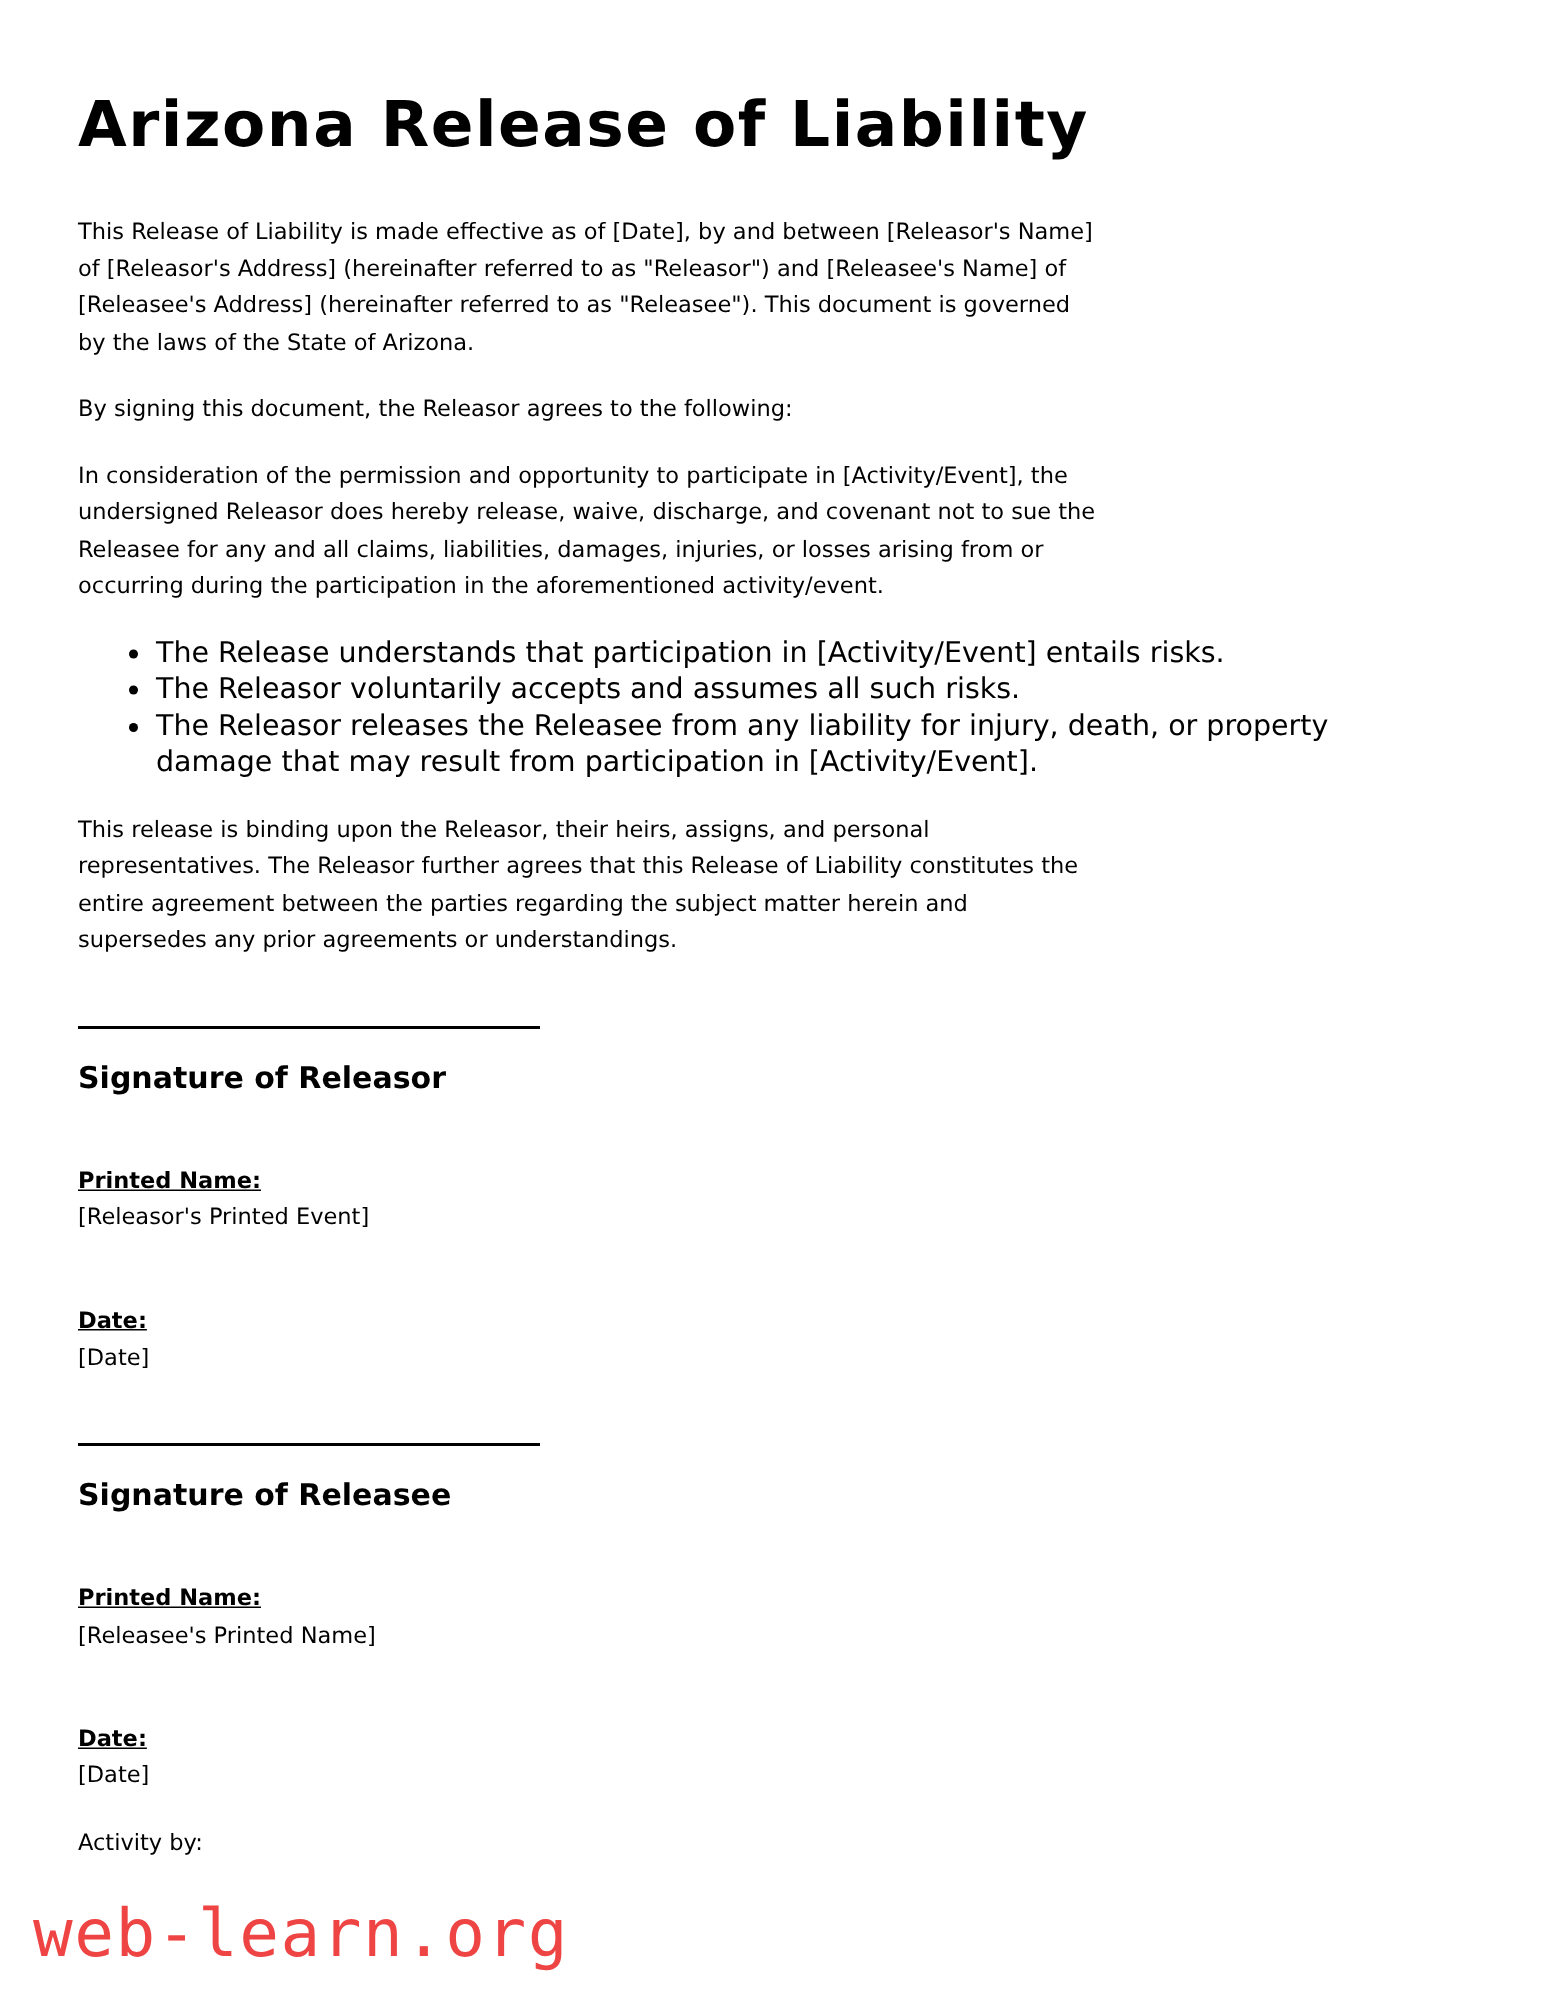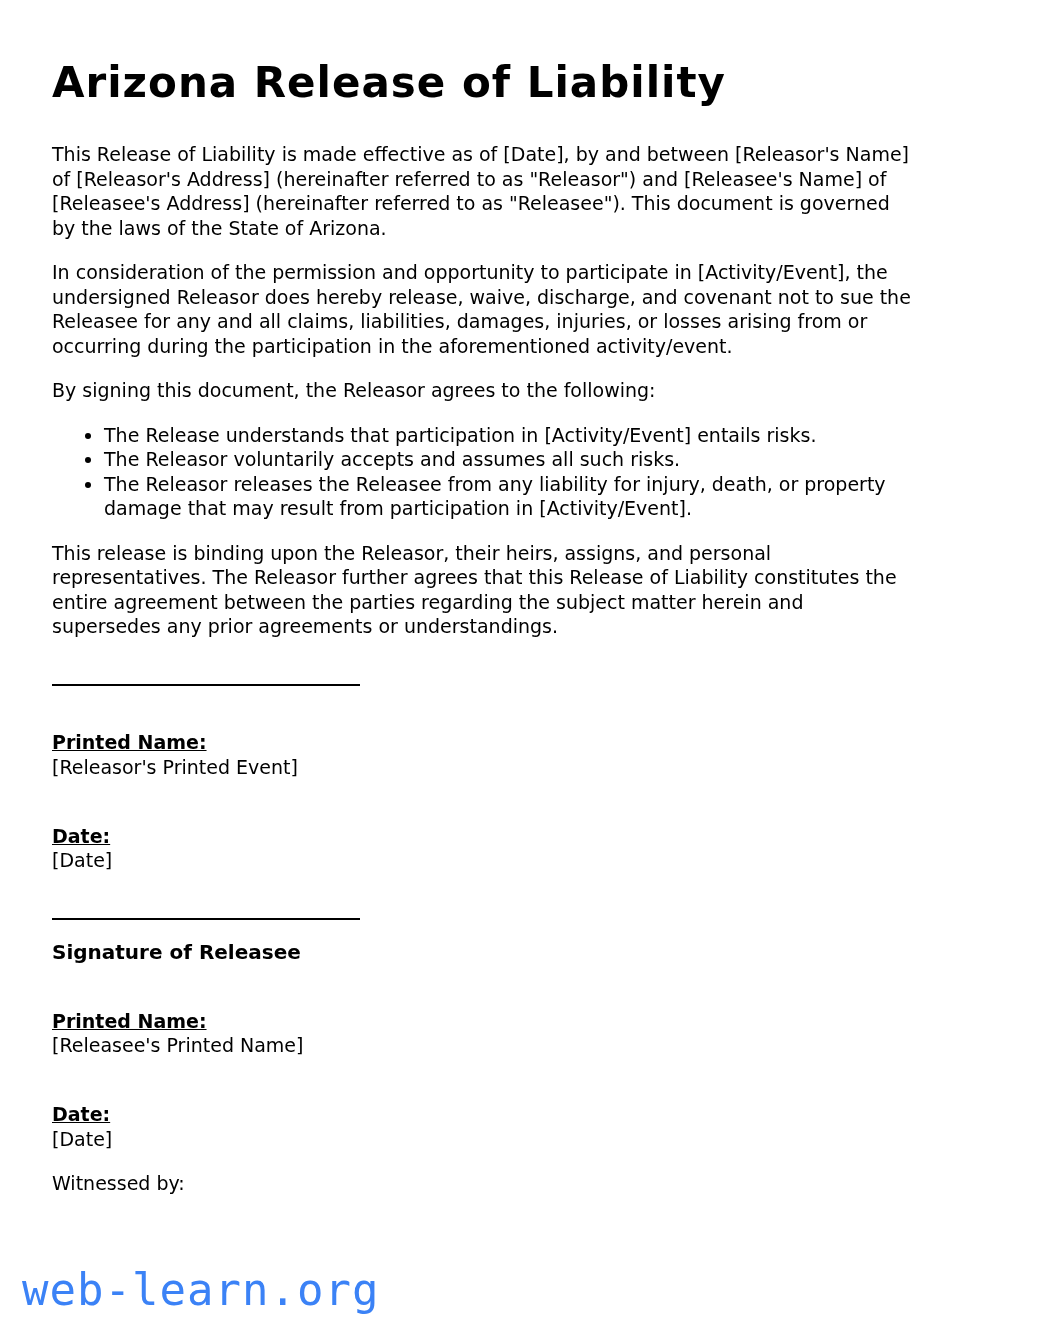--- a/index.html
+++ b/index.html
@@ -19,21 +19,21 @@
     padding: 58px 40px 0 52px;
   }
   h1.doc-title {
     font-size: 42px;
     font-weight: bold;
     line-height: 1.2;
     letter-spacing: 1px;
     margin: 0 0 34px 0;
   }
   p.para {
-    font-size: 19px;
+    font-size: 15px;
     line-height: 24.5px;
     margin: 20px 0;
     white-space: pre-line;
   }
   ul.bullet-list {
     margin: 20px 0;
     padding: 0 0 0 52px;
   }
   ul.bullet-list li {
     font-size: 19px;
@@ -54,75 +54,76 @@
   }
   .label { font-weight: bold; text-decoration: underline; }
   .watermark {
     position: absolute;
     z-index: 0;
     left: 22px;
     top: 1264px;
     font-family: "DejaVu Sans Mono", monospace;
     font-size: 44px;
     letter-spacing: 1px;
-    color: #3b82f6;
+    color: #ef4444;
   }
 </style>
 </head>
 <body>
 
 <div class="page">
 
   <div class="watermark">web-learn.org</div>
 
   <div class="content">
 
     <h1 class="doc-title">Arizona Release of Liability</h1>
 
     <p class="para">This Release of Liability is made effective as of [Date], by and between [Releasor's Name]
 of [Releasor's Address] (hereinafter referred to as "Releasor") and [Releasee's Name] of
 [Releasee's Address] (hereinafter referred to as "Releasee"). This document is governed
 by the laws of the State of Arizona.</p>
 
+    <p class="para">By signing this document, the Releasor agrees to the following:</p>
+
     <p class="para">In consideration of the permission and opportunity to participate in [Activity/Event], the
 undersigned Releasor does hereby release, waive, discharge, and covenant not to sue the
 Releasee for any and all claims, liabilities, damages, injuries, or losses arising from or
 occurring during the participation in the aforementioned activity/event.</p>
-
-    <p class="para">By signing this document, the Releasor agrees to the following:</p>
 
     <ul class="bullet-list">
       <li>The Release understands that participation in [Activity/Event] entails risks.</li>
       <li>The Releasor voluntarily accepts and assumes all such risks.</li>
       <li>The Releasor releases the Releasee from any liability for injury, death, or property
 damage that may result from participation in [Activity/Event].</li>
     </ul>
 
     <p class="para">This release is binding upon the Releasor, their heirs, assigns, and personal
 representatives. The Releasor further agrees that this Release of Liability constitutes the
 entire agreement between the parties regarding the subject matter herein and
 supersedes any prior agreements or understandings.</p>
 
 
     <div class="sig-line"></div>
+    <p class="sig-heading">Signature of Releasor</p>
     <p class="para">
       <span class="label">Printed Name:</span>
       <span>[Releasor's Printed Event]</span>
     </p>
     <p class="para">
       <span class="label">Date:</span>
       <span>[Date]</span>
     </p>
 
     <div class="sig-line"></div>
     <p class="sig-heading">Signature of Releasee</p>
     <p class="para">
       <span class="label">Printed Name:</span>
       <span>[Releasee's Printed Name]</span>
     </p>
     <p class="para">
       <span class="label">Date:</span>
       <span>[Date]</span>
     </p>
-    <p class="para">Witnessed by:</p>
+    <p class="para">Activity by:</p>
 
   </div>
 </div>
 
 </body></html>

